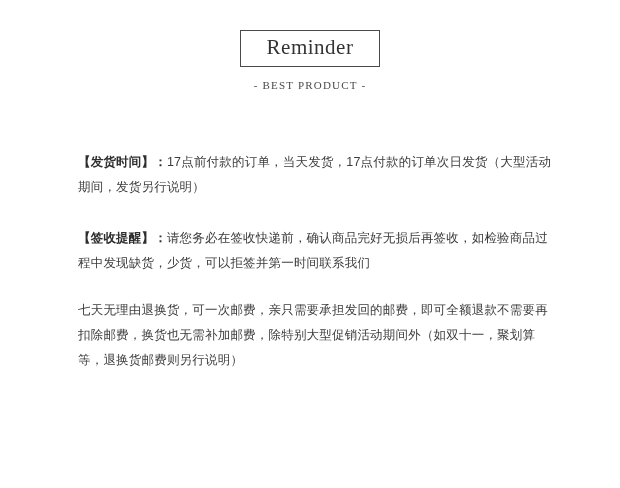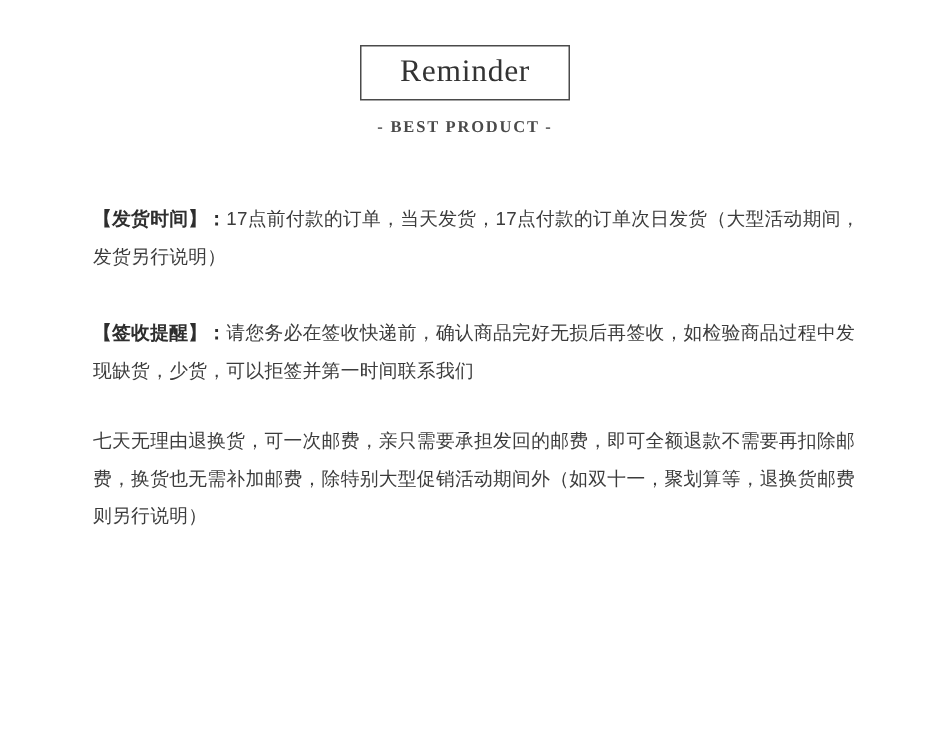--- a/index.html
+++ b/index.html
@@ -36,24 +36,23 @@
     letter-spacing: 0.5px;
     color: #333333;
     line-height: 1.1;
   }
   .subtitle {
     margin-top: 12px;
     font-family: "Liberation Serif", serif;
     font-size: 11px;
     letter-spacing: 1.2px;
     color: #4a4a4a;
-    font-weight: bold;
   }
   .content {
-    margin: 0;
+    margin: 16px;
     padding: 30px 44px 0 62px;
   }
   .block {
     margin-bottom: 26px;
   }
   .para {
     font-size: 12.5px;
     line-height: 2.0;
     color: #3c3c3c;
     text-align: left;

